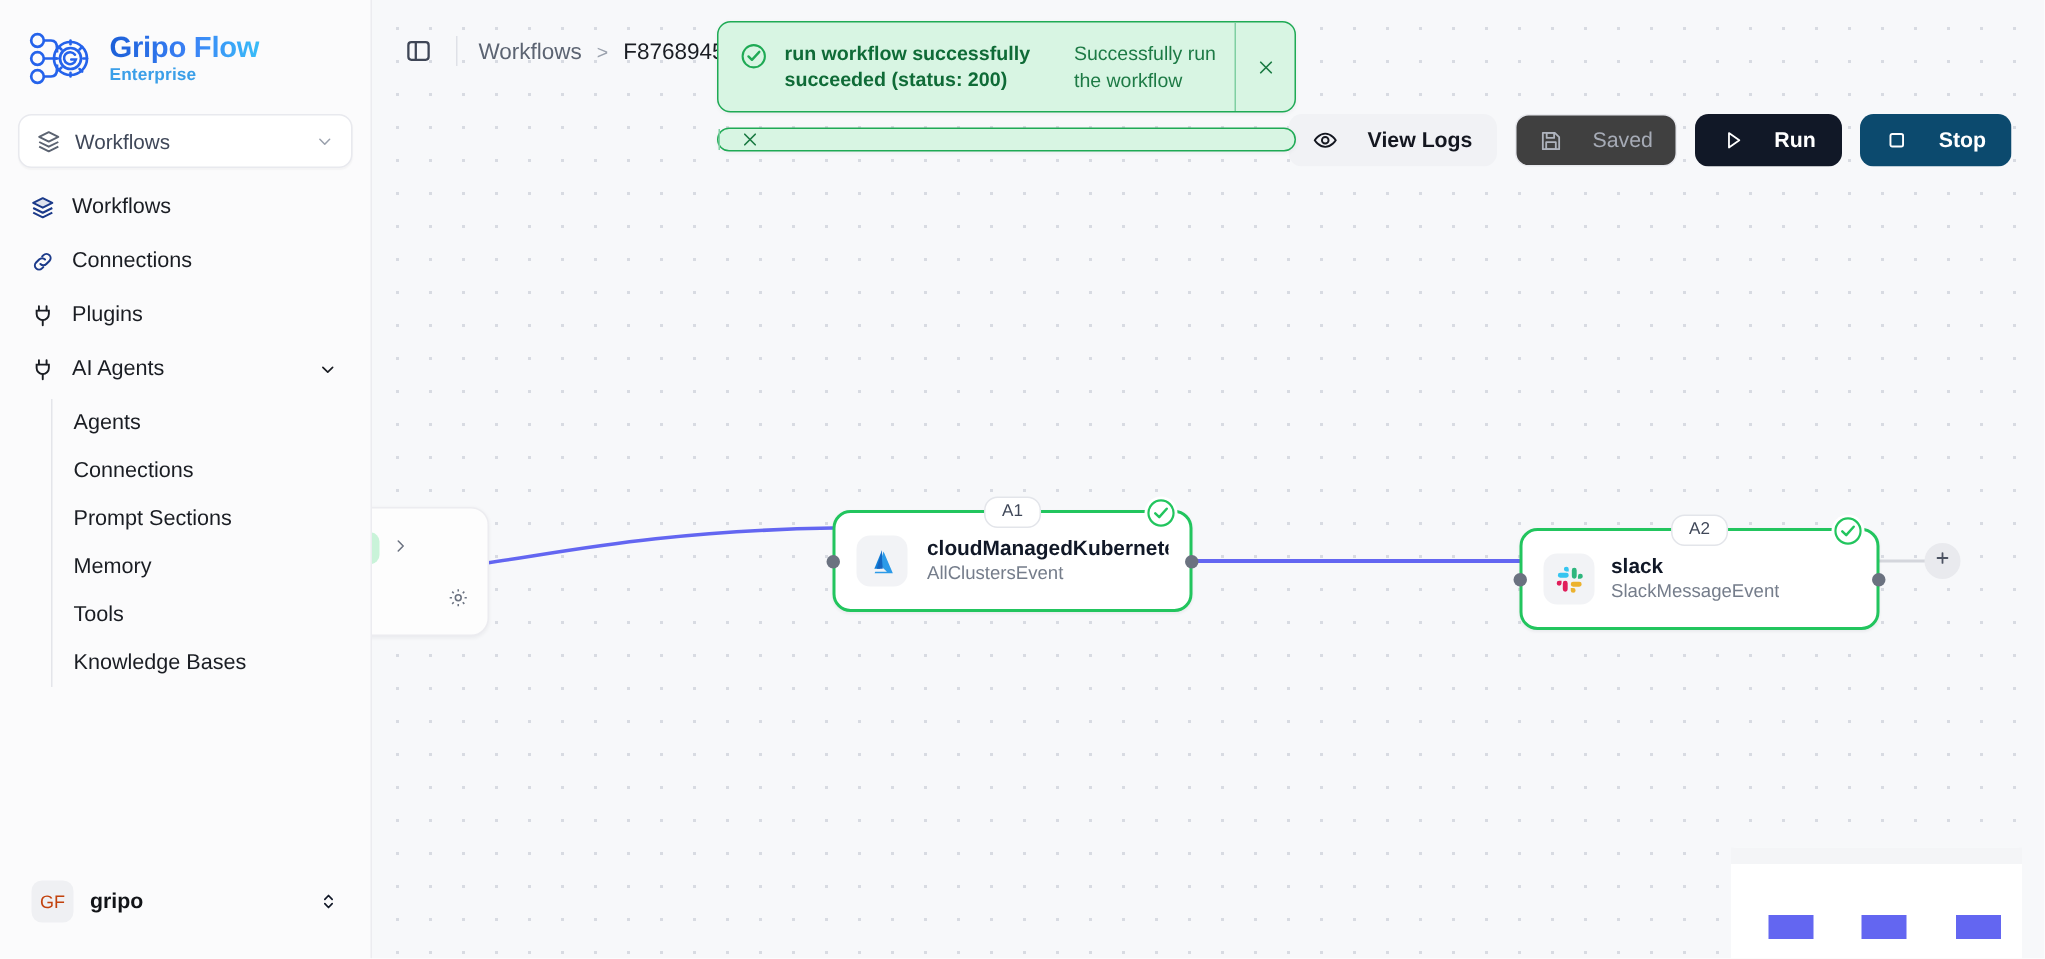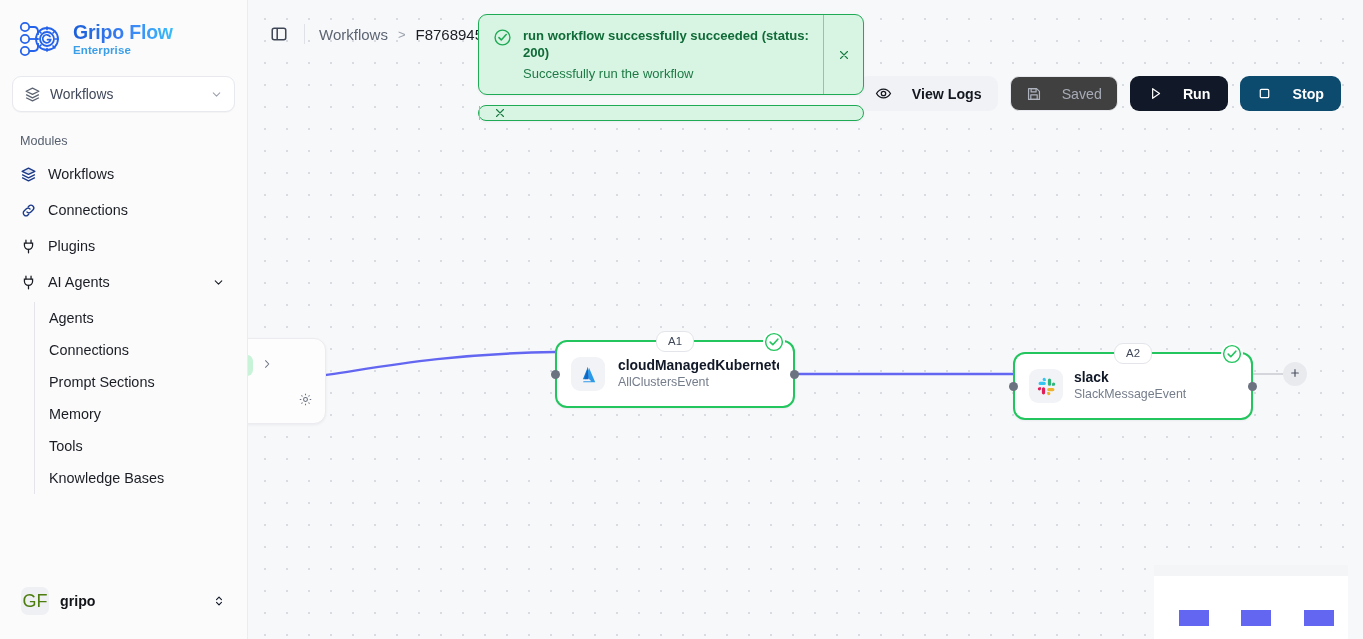--- a/index.html
+++ b/index.html
@@ -57,21 +57,21 @@
   }
 
   .user-row {
     position: absolute; left: 12px; right: 12px; bottom: 16px;
     height: 44px; display: flex; align-items: center; gap: 11px;
     padding: 0 9px; border-radius: 9px; cursor: pointer;
   }
   .avatar {
     width: 28px; height: 28px; border-radius: 7px; background: #eff0f3;
     display: flex; align-items: center; justify-content: center;
-    font-size: 18px; color: #4d7c0f; font-weight: 400; flex: 0 0 28px;
+    font-size: 12px; color: #c2410c; font-weight: 400; flex: 0 0 28px;
   }
   .user-name { font-size: 14.2px; font-weight: 700; color: #121418; flex: 1; }
 
   
   .main { position: relative; flex: 1; height: 639px; background: #f7f8fa; overflow: hidden; }
   .canvas-dots {
     position: absolute; inset: 0;
     background-image: radial-gradient(#d8dbe2 1px, transparent 1.1px);
     background-size: 22px 22px; background-position: 6px 8px;
   }
@@ -108,21 +108,21 @@
 
   
   .toasts { position: absolute; left: 230px; top: 14px; width: 386px; z-index: 20; }
   .toast {
     background: #d8f5e3; border: 1.4px solid #1faa55; border-radius: 9px;
     display: flex; align-items: stretch; margin-bottom: 10px;
     box-shadow: 0 1px 3px rgba(16,24,40,.05);
   }
   .toast-body { flex: 1; padding: 12px 12px 12px 14px; display: flex; gap: 11px; }
   .toast-check { flex: 0 0 19px; margin-top: 1px; }
-  .toast-texts { display: flex; flex-direction: column; gap: 3px; }
+  .toast-texts { display: flex; gap: 17px; }
   .toast-title { font-size: 13.1px; font-weight: 700; color: #0f6b37; line-height: 1.33; }
   .toast-desc { font-size: 13px; color: #1d7a45; line-height: 1.35; }
   .toast-close {
     width: 40px; border-left: 1.2px solid #7fcfa2;
     display: flex; align-items: center; justify-content: center; cursor: pointer;
     color: #1a7a43;
   }
 
   
   .node {
@@ -234,21 +234,20 @@
         </svg>
       </span>
       <span class="ws-select-label">Workflows</span>
       <span class="ico">
         <svg width="13" height="13" viewBox="0 0 20 20" fill="none" stroke="#9aa1ad" stroke-width="1.6" stroke-linecap="round" stroke-linejoin="round">
             <path d="M5 7.5 10 12.5 15 7.5"></path>
           </svg>
       </span>
     </div>
 
-    <div class="modules-title">Modules</div>
 
     <nav class="nav">
 
       <div class="nav-item">
         <span class="ico">
           <svg width="17" height="17" viewBox="0 0 20 20" fill="none" stroke="#1b3a8a" stroke-width="1.6" stroke-linejoin="round">
             <path d="M10 2.5 2.5 6.2 10 9.9l7.5-3.7z" fill="#1b3a8a" fill-opacity=".12"></path>
             <path d="M2.5 10.2 10 13.9l7.5-3.7"></path>
             <path d="M2.5 13.8 10 17.5l7.5-3.7"></path>
           </svg>

